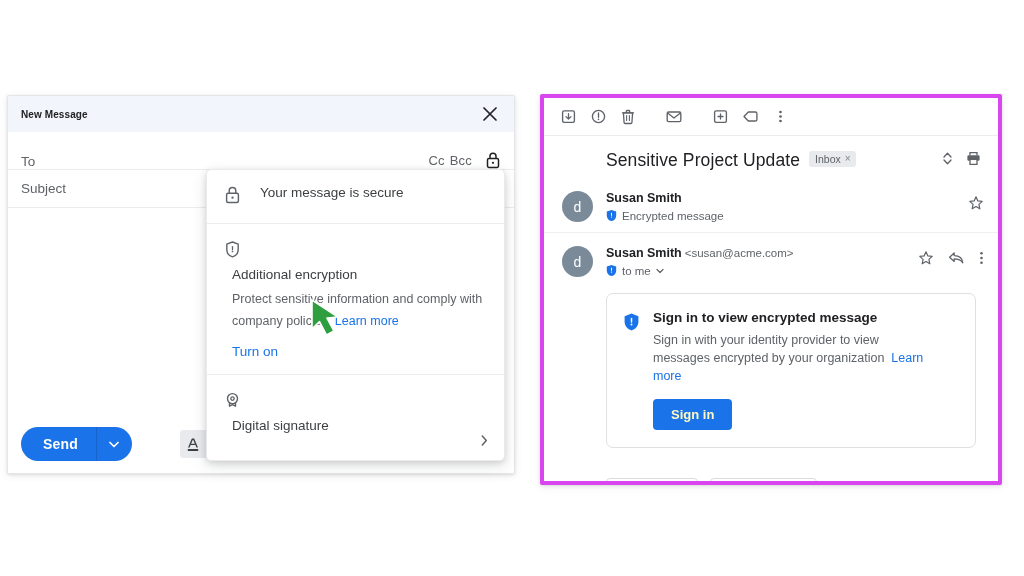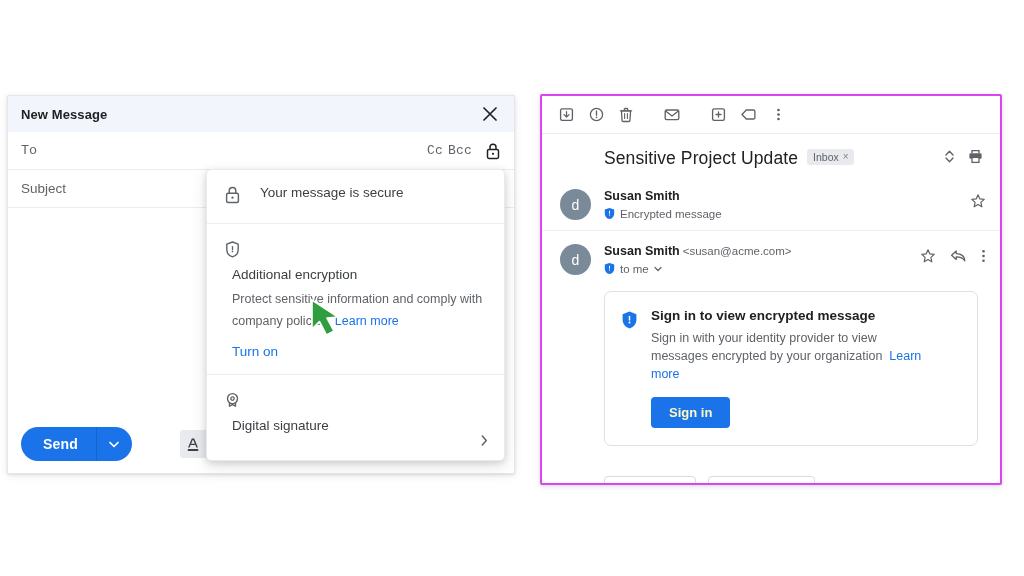--- a/index.html
+++ b/index.html
@@ -19,26 +19,26 @@
     border: 1px solid #e4e6e9;
     border-radius: 2px;
     box-shadow: 0 1px 3px rgba(60,64,67,.14), 0 2px 8px rgba(60,64,67,.08);
     overflow: hidden;
   }
   .compose-header {
     height: 36px; background: #f2f6fc;
     display: flex; align-items: center; justify-content: space-between;
     padding: 0 13px 0 13px;
   }
-  .compose-title { font-size: 13px; font-weight: 700; color: #202124; letter-spacing:.1px; }
+  .compose-title { font-size: 10px; font-weight: 700; color: #202124; letter-spacing:.1px; }
   .close-x { width: 22px; height: 22px; display:flex; align-items:center; justify-content:center; cursor:pointer; }
 
   .field-row {
-    height: 38px; display: flex; align-items: center;
-    padding: 0 13px; border-bottom: 1px solid #ececec; position: relative; font-family: Liberation Mono, monospace;
+    height: 38px; display: flex; align-items: flex-end;
+    padding: 0 13px; border-bottom: 1px solid #ececec; position: relative;
   }
   .field-label { font-size: 13.5px; color: #5f6368; }
   .field-right { margin-left: auto; display: flex; align-items: center; gap: 13px; }
   .ccbcc { font-size: 13px; color: #5f6368; letter-spacing:.2px;}
   .ccbcc span { margin-left: 5px; }
 
   .subject-row { height: 38px; display:flex; align-items:center; padding: 0 13px; border-bottom: 1px solid #ececec; }
   .body-area { height: 202px; }
 
   .compose-footer {
@@ -77,21 +77,21 @@
   .lnk { color: #1a73e8; cursor: pointer; }
   .sm-action { font-size: 13.5px; color: #1a73e8; margin-top: 12px; cursor:pointer; display:inline-block;}
   .sm-arrow { margin-left:auto; display:flex; align-items:center; color:#5f6368; }
 
   
   .green-cursor { position: absolute; left: 306px; top: 296px; z-index: 40; pointer-events:none; }
 
   
   .reader {
     position: absolute; left: 540px; top: 94px; width: 462px; height: 391px;
-    background: #fff; border: 2px solid #d946ef; border-radius: 2px;
+    background: #fff; border: 4px solid #d946ef; border-radius: 2px;
     box-shadow: 0 1px 3px rgba(60,64,67,.14), 0 2px 8px rgba(60,64,67,.08);
     overflow: hidden;
   }
   .rd-toolbar { height: 38px; display:flex; align-items:center; padding: 0 10px; border-bottom: 1px solid #ececec; gap: 2px; }
   .rtic { width: 28px; height: 28px; display:flex; align-items:center; justify-content:center; cursor:pointer; }
   .rtic.gap { margin-left: 16px; }
 
   .rd-subject-row { display:flex; align-items:center; padding: 14px 12px 10px 62px; }
   .rd-subject { font-size: 17.5px; color: #202124; letter-spacing:.1px; }
   .chip {

